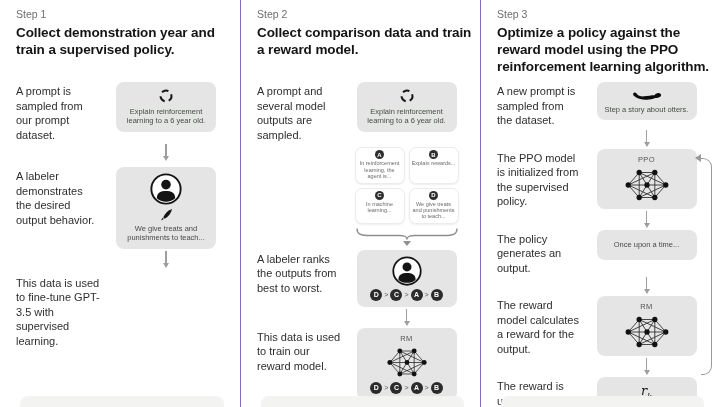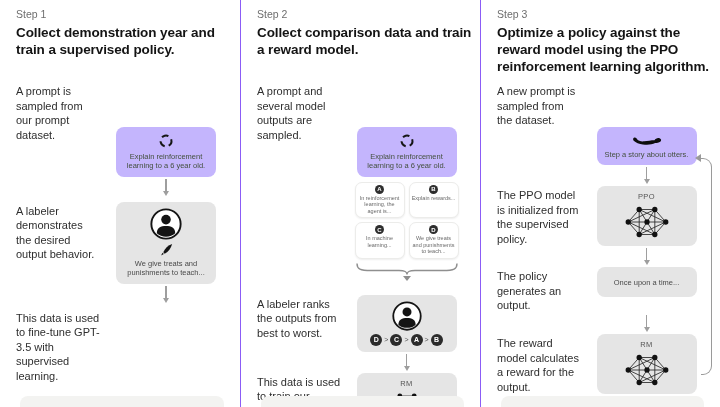--- a/index.html
+++ b/index.html
@@ -9,21 +9,21 @@
   .col { position:relative; width:240px; height:407px; padding:8px 14px 0 16px; }
   .col + .col { border-left:1px solid #8b5cf6; }
   .hdr { height:74px; margin-right:-6px; }
   .step { font-size:10.5px; color:#6e6e6e; }
   .heading { margin-top:4px; font-size:13.5px; font-weight:700; color:#141414; line-height:1.26; letter-spacing:-0.1px; }
   .row { display:grid; grid-template-columns:84px 1fr; column-gap:6px; }
   .rtext { font-size:11px; color:#2e2e2e; line-height:1.32; padding-top:2px; }
   .dcell { display:flex; flex-direction:column; align-items:center; }
   .box { width:100px; border-radius:8px; padding:6px 4px; display:flex; flex-direction:column;
          align-items:center; justify-content:center; gap:3px; }
-  .box.green { background:#c4b5fd;margin-top:45px; }
+  .box.green { background:#e5e5e5; }
   .box.gray  { background:#e5e5e5; }
   .caption { font-size:7.5px; color:#44503f; text-align:center; line-height:1.25; }
   .gray .caption { color:#4a4a4a; }
   .boxlabel { font-size:7.5px; color:#555; letter-spacing:0.4px; }
   .arrow-down { display:flex; flex-direction:column; align-items:center; margin:2px 0; }
   .arrow-down .shaft { display:block; width:1.5px; height:12px; background:#9e9e9e; }
   .arrow-down .ahead { display:block; width:0; height:0; border-left:3.5px solid transparent;
                        border-right:3.5px solid transparent; border-top:5px solid #9e9e9e; }
   .mb6 { margin-bottom:6px; }
   .i-cycle { width:16px; height:16px; }
@@ -207,21 +207,21 @@
       </div>
       <div class="brace-wrap">
         <svg class="brace" viewBox="0 0 104 13">
           <path d="M2 1.5 C2 7 5 8.5 16 8.5 L44 8.5 C50 8.5 52 9.5 52 12.5 C52 9.5 54 8.5 60 8.5 L88 8.5 C99 8.5 102 7 102 1.5" fill="none" stroke="#8f8f8f" stroke-width="1.4"></path>
         </svg>
         <span class="ahead"></span>
       </div>
     </div>
       </div>
 
-    <div class="row" style="margin-top:14px">
+    <div class="row" style="margin-top:4px">
       <div class="rtext">A labeler ranks the outputs from best to worst.</div>
       <div class="dcell">
         <div class="box gray">
           <svg class="i-person sm" viewBox="0 0 40 40">
               <use href="#personicon"></use>
             </svg>
           <div class="rank">
             <span class="rcirc">D</span>
             <span class="rsep">&gt;</span>
             <span class="rcirc">C</span>

